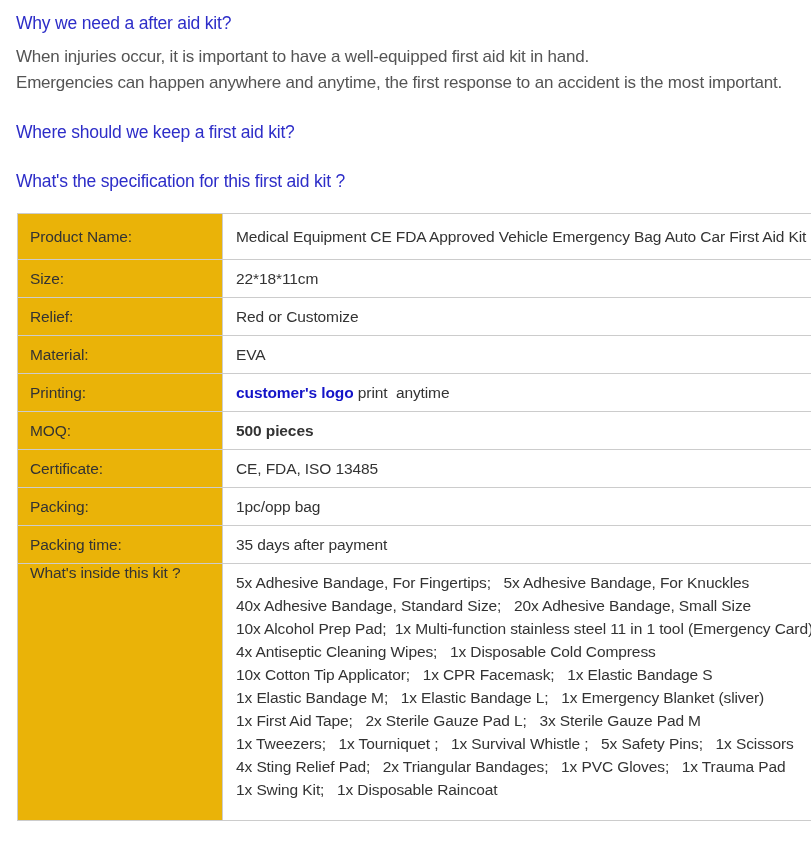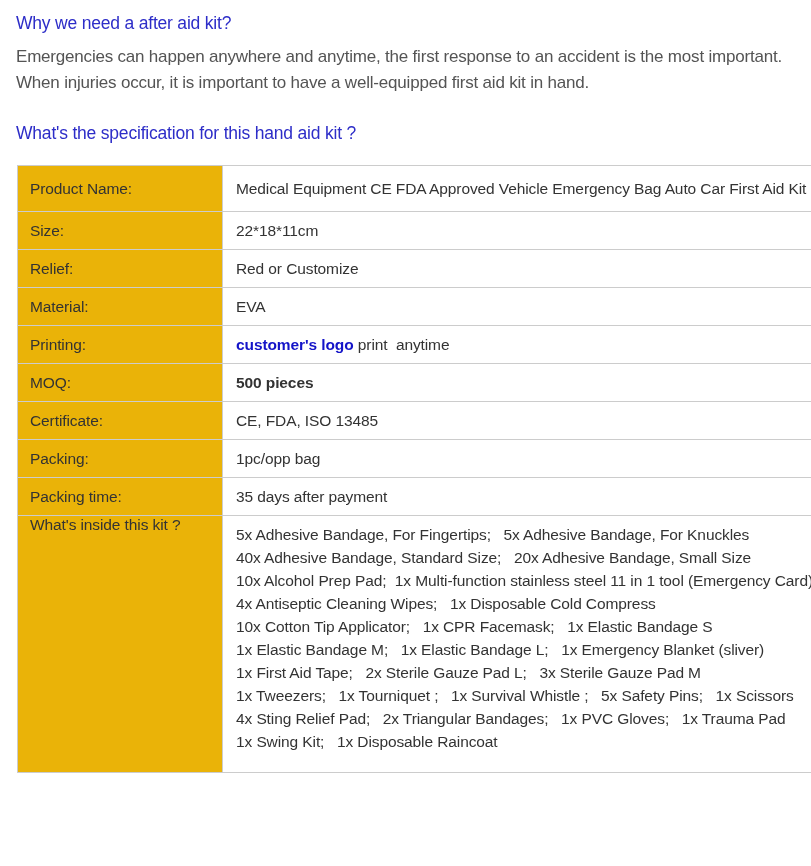--- a/index.html
+++ b/index.html
@@ -84,29 +84,30 @@
   }
   .pre { white-space: pre-wrap; }
 </style>
 </head>
 <body>
 
 <div class="page">
 
   <section>
     <h3 class="heading heading-why">Why we need a after aid kit?</h3>
+    <p class="para">When injuries occur, it is important to have a well-equipped first aid kit in hand.</p>
     <p class="para nowrap">Emergencies can happen anywhere and anytime, the first response to an accident is the most important.</p>
-    <p class="para">When injuries occur, it is important to have a well-equipped first aid kit in hand.</p>
   </section>
 
   <section>
+    <h3 class="heading heading-where">Where should we keep a first aid kit?</h3>
   </section>
 
   <section>
-    <h3 class="heading heading-spec">What's the specification for this hand aid kit ?</h3>
+    <h3 class="heading heading-spec">What's the specification for this first aid kit ?</h3>
   </section>
 
   <table class="spec">
     <tbody>
       <tr class="row-tall">
         <td class="label-cell">Product Name:</td>
         <td class="value-cell">Medical Equipment CE FDA Approved Vehicle Emergency Bag Auto Car First Aid Kit</td>
       </tr>
       <tr class="row-normal">
         <td class="label-cell">Size:</td>

